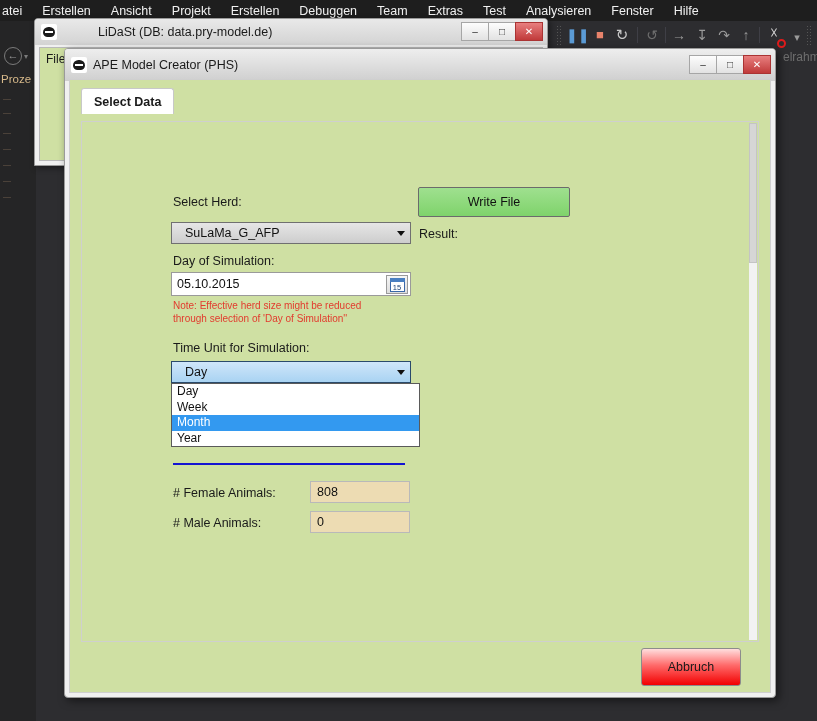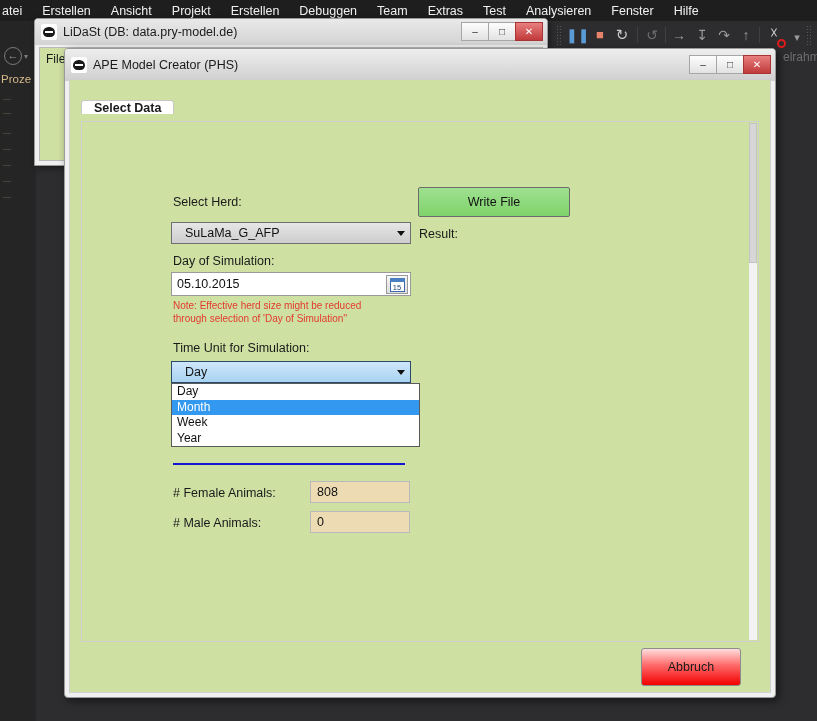--- a/index.html
+++ b/index.html
@@ -84,21 +84,21 @@
     width: 514px; height: 148px;
     background: #f0f0f0;
     border: 1px solid #9a9a9a;
     border-radius: 4px 4px 0 0;
     box-shadow: 2px 2px 6px rgba(0,0,0,.45);
   }
   #lidast-titlebar {
     position: absolute; left: 0; top: 0; width: 100%; height: 26px;
     background: linear-gradient(#e9e9e9, #d3d3d3);
     border-radius: 3px 3px 0 0;
-    display: flex; align-items: center;
+    display: flex; align-items: center; gap: 35px;
   }
   .app-icon {
     width: 16px; height: 16px; margin-left: 6px; margin-right: 6px;
     background: #fff; border-radius: 2px;
     position: relative; flex: 0 0 auto;
   }
   .app-icon::before {
     content: ""; position: absolute; left: 2px; top: 3px;
     width: 12px; height: 10px; border-radius: 6px 6px 5px 5px; background: #1a1a1a;
   }
@@ -144,21 +144,21 @@
   #ape-body {
     position: absolute; left: 4px; top: 30px; right: 4px; bottom: 4px;
     background: #cfe0a3;
     border: 1px solid #cfcfcf;
   }
   #tabstrip {
     position: absolute; left: 11px; top: 8px; height: 26px;
     display: flex; align-items: flex-end;
   }
   .tab {
-    height: 14px; padding: 0 12px;
+    height: 26px; padding: 0 12px;
     background: #ffffff;
     border: 1px solid #c8c8c8; border-bottom: none;
     border-radius: 3px 3px 0 0;
     font-size: 12.5px; font-weight: bold; color: #1a1a1a;
     display: flex; align-items: center;
   }
   #tabpanel {
     position: absolute; left: 11px; top: 33px; right: 11px; bottom: 50px;
     background: #cfe0a3;
     border: 1px solid #cfcfcf;
@@ -408,22 +408,22 @@
 
       <div class="combo focused" style="left:89px; top:239px; width:240px;">
         <span>Day</span>
         <span class="arrowbox">
             <span class="caret-down"></span>
           </span>
       </div>
 
       <div id="dropdown-list" style="left:89px; top:261px; width:249px;">
         <div class="dd-item">Day</div>
+        <div class="dd-item">Week</div>
         <div class="dd-item sel">Month</div>
-        <div class="dd-item">Week</div>
         <div class="dd-item">Year</div>
       </div>
 
       <div class="note" style="left:91px; top:313px;">length &lt;= 10, A-Z, a-z, 0-9</div>
 
       <div id="blue-rule" style="left:91px; top:341px; width:232px;"></div>
 
       <span class="lbl" style="left:91px; top:364px;"># Female Animals:</span>
       <div class="numfield" style="left:228px; top:359px; width:100px;">808</div>
 

